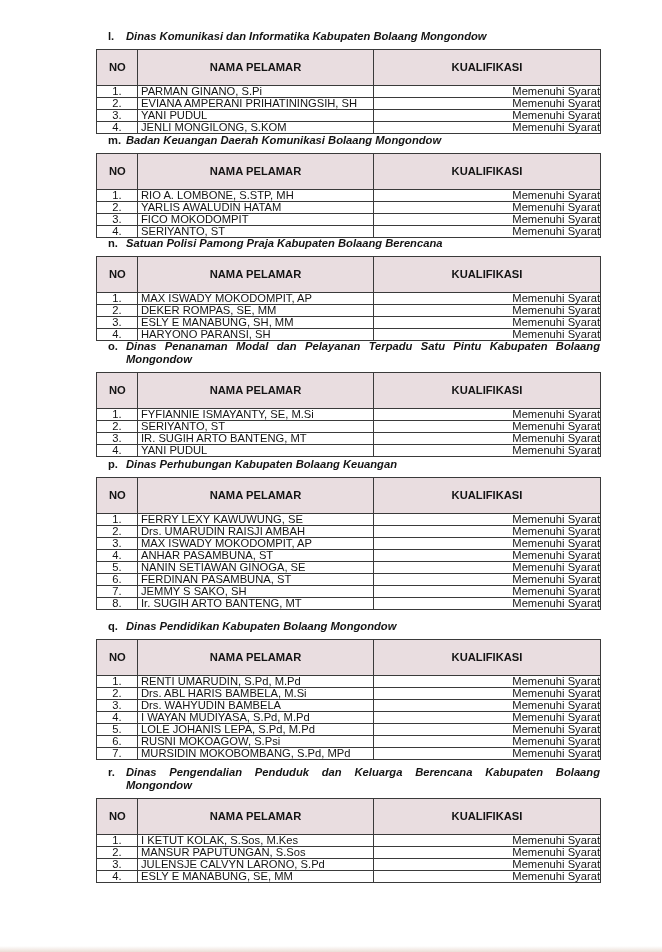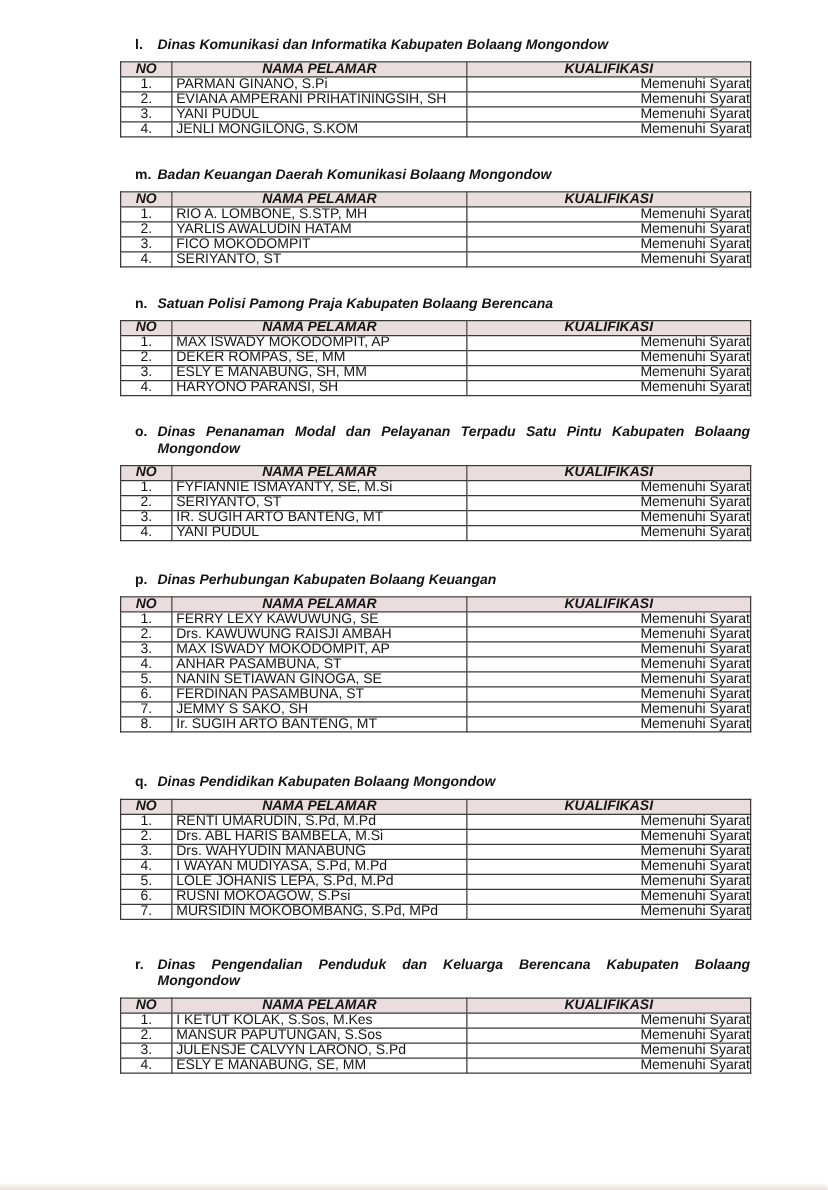--- a/index.html
+++ b/index.html
@@ -12,21 +12,21 @@
   .heading {
     display: flex; font-weight: bold; font-size: 11.2px; line-height: 13px;
     margin-left: 12px; margin-bottom: 6px;
   }
   .heading .letter { width: 18px; flex: none; }
   .heading .title { flex: 1; text-align: justify; text-align-last: left; font-style: italic; }
   .heading.justify .title { text-align: justify; }
   table { border-collapse: collapse; width: 504px; table-layout: fixed; font-size: 11.2px; }
   col.c-no { width: 41px; } col.c-name { width: 236px; } col.c-kual { width: 227px; }
   th, td { border: 1px solid #3a3a3a; padding: 0 0 0 3px; height: 11px; line-height: 11px; white-space: nowrap; overflow: hidden; }
-  th { background: #e9dde0; font-weight: bold; text-align: center; padding: 0; font-style: italic; }
+  th { background: #e9dde0; font-weight: bold; text-align: center; padding: 12px; }
   td.no { text-align: center; padding: 0; }
   td.kual { text-align: right; padding: 0; }
   .bottom-shadow {
     position: absolute; left: 0; right: 0; bottom: 0; height: 6px;
     background: linear-gradient(to bottom, rgba(255,255,255,0), rgba(200,160,140,0.35));
   }
 </style>
 </head>
 <body>
 
@@ -219,21 +219,21 @@
         </tr>
       </thead>
       <tbody>
             <tr>
               <td class="no">1.</td>
               <td class="name">FERRY LEXY KAWUWUNG, SE</td>
               <td class="kual">Memenuhi Syarat</td>
             </tr>
             <tr>
               <td class="no">2.</td>
-              <td class="name">Drs. KAWUWUNG RAISJI AMBAH</td>
+              <td class="name">Drs. UMARUDIN RAISJI AMBAH</td>
               <td class="kual">Memenuhi Syarat</td>
             </tr>
             <tr>
               <td class="no">3.</td>
               <td class="name">MAX ISWADY MOKODOMPIT, AP</td>
               <td class="kual">Memenuhi Syarat</td>
             </tr>
             <tr>
               <td class="no">4.</td>
               <td class="name">ANHAR PASAMBUNA, ST</td>
@@ -286,21 +286,21 @@
               <td class="name">RENTI UMARUDIN, S.Pd, M.Pd</td>
               <td class="kual">Memenuhi Syarat</td>
             </tr>
             <tr>
               <td class="no">2.</td>
               <td class="name">Drs. ABL HARIS BAMBELA, M.Si</td>
               <td class="kual">Memenuhi Syarat</td>
             </tr>
             <tr>
               <td class="no">3.</td>
-              <td class="name">Drs. WAHYUDIN MANABUNG</td>
+              <td class="name">Drs. WAHYUDIN BAMBELA</td>
               <td class="kual">Memenuhi Syarat</td>
             </tr>
             <tr>
               <td class="no">4.</td>
               <td class="name">I WAYAN MUDIYASA, S.Pd, M.Pd</td>
               <td class="kual">Memenuhi Syarat</td>
             </tr>
             <tr>
               <td class="no">5.</td>
               <td class="name">LOLE JOHANIS LEPA, S.Pd, M.Pd</td>

